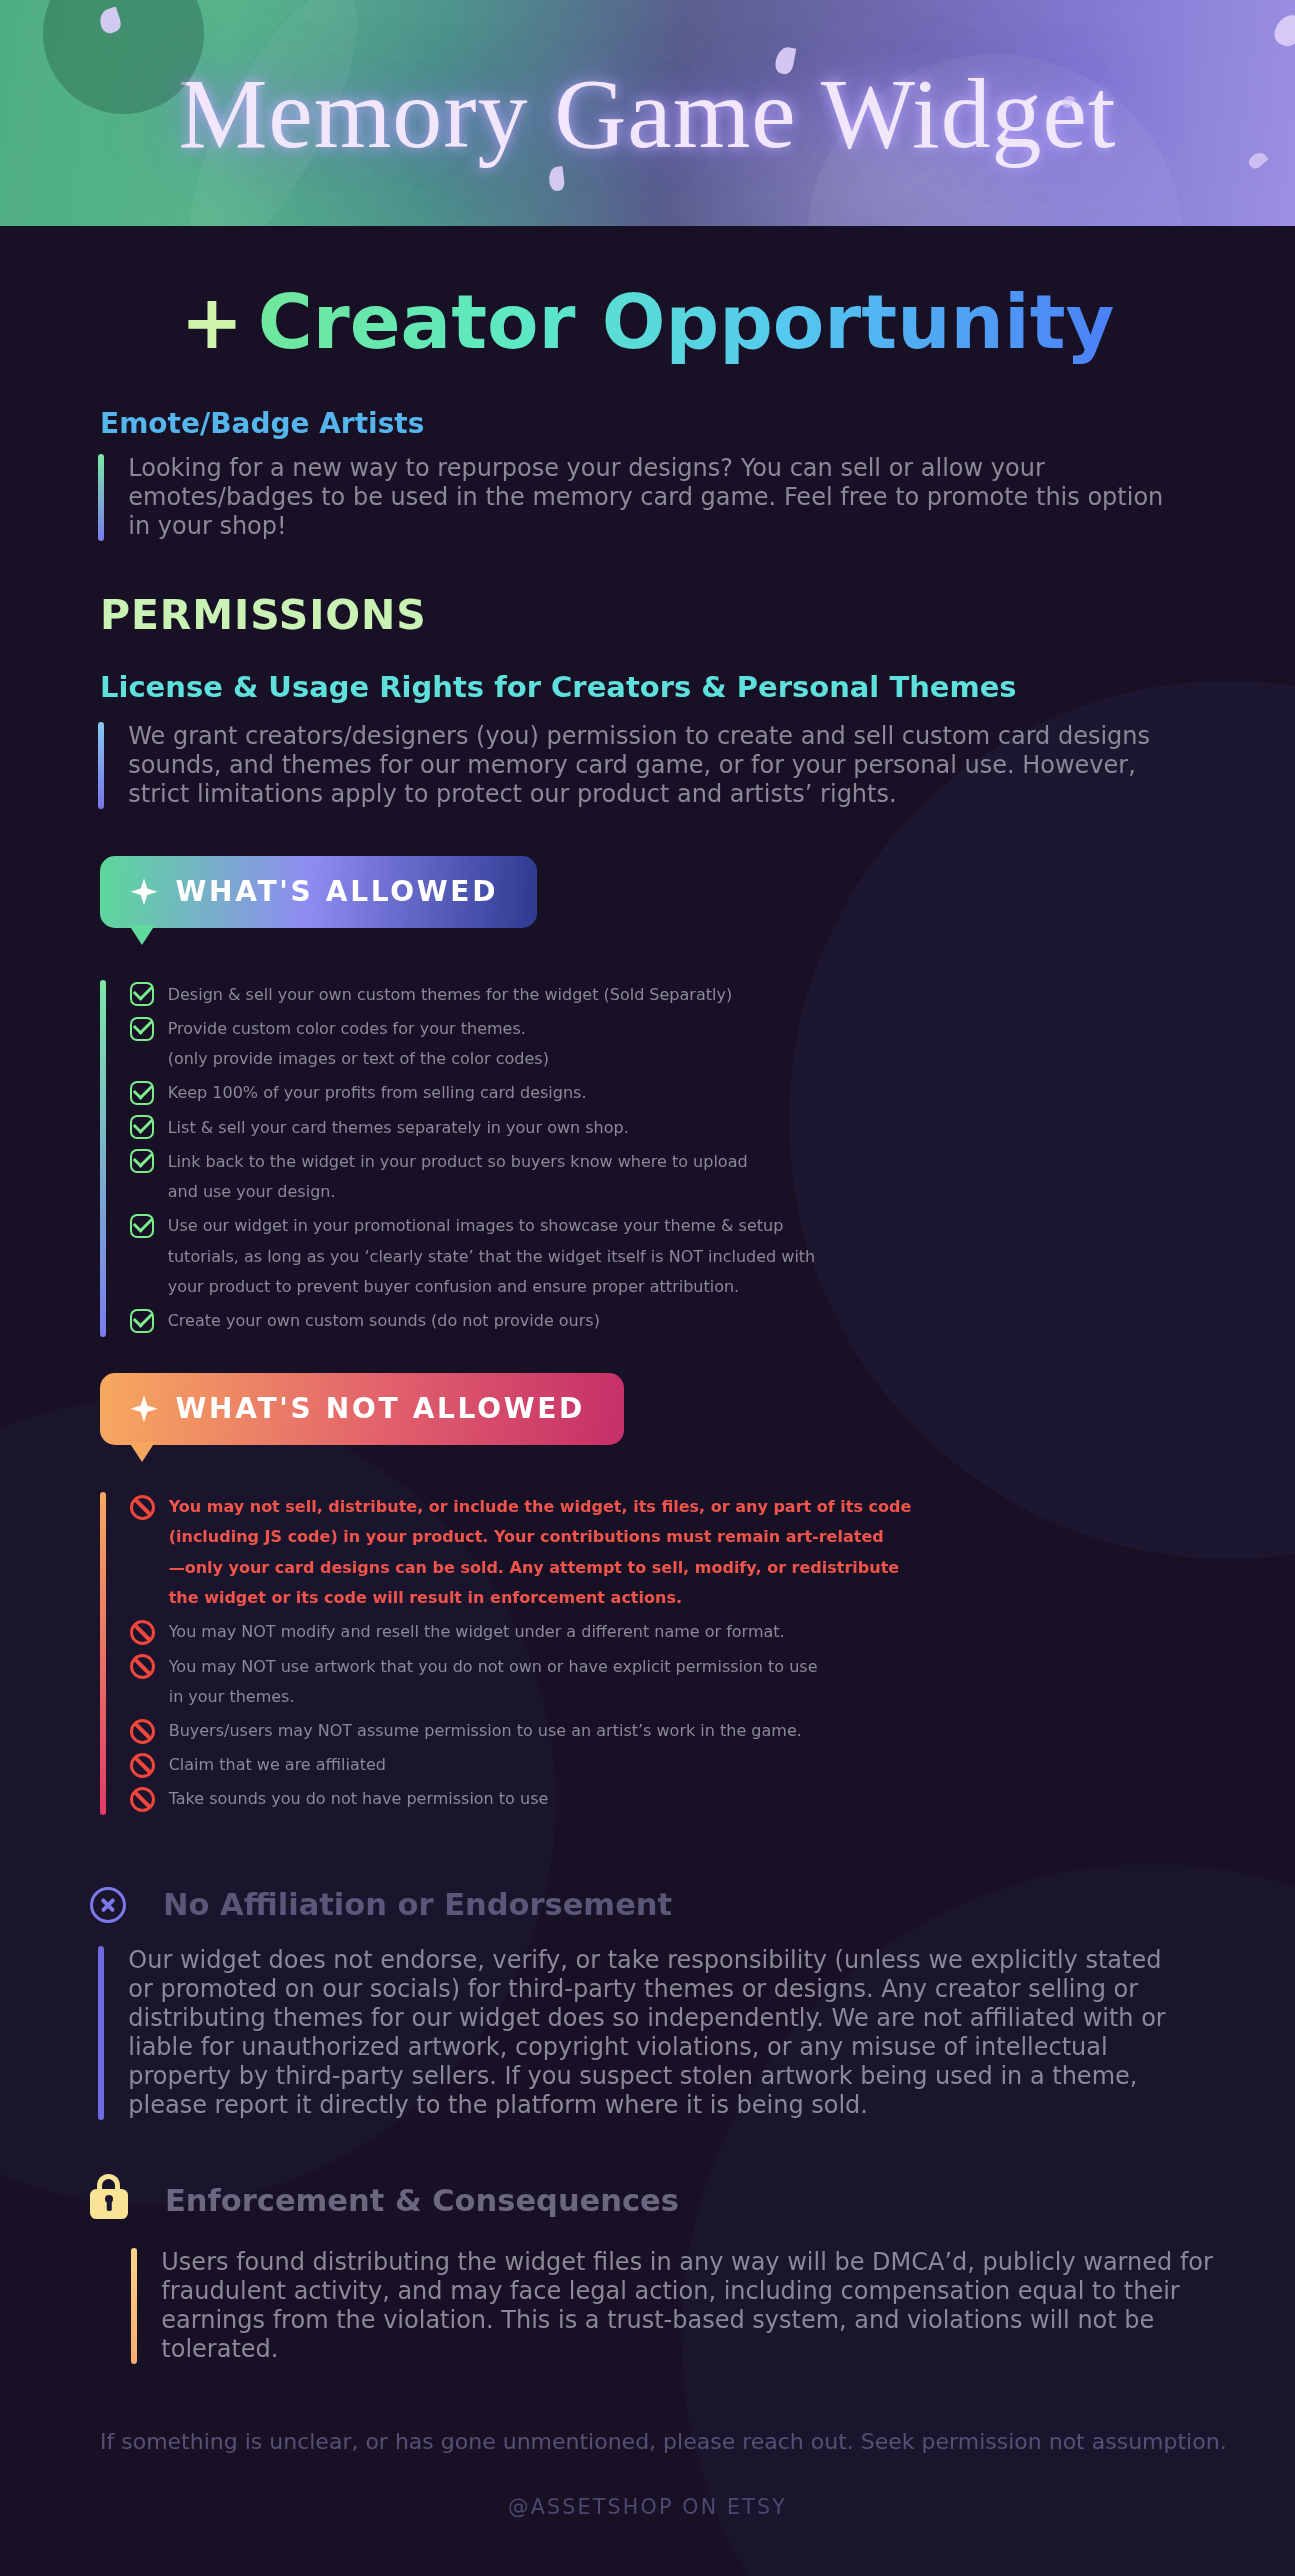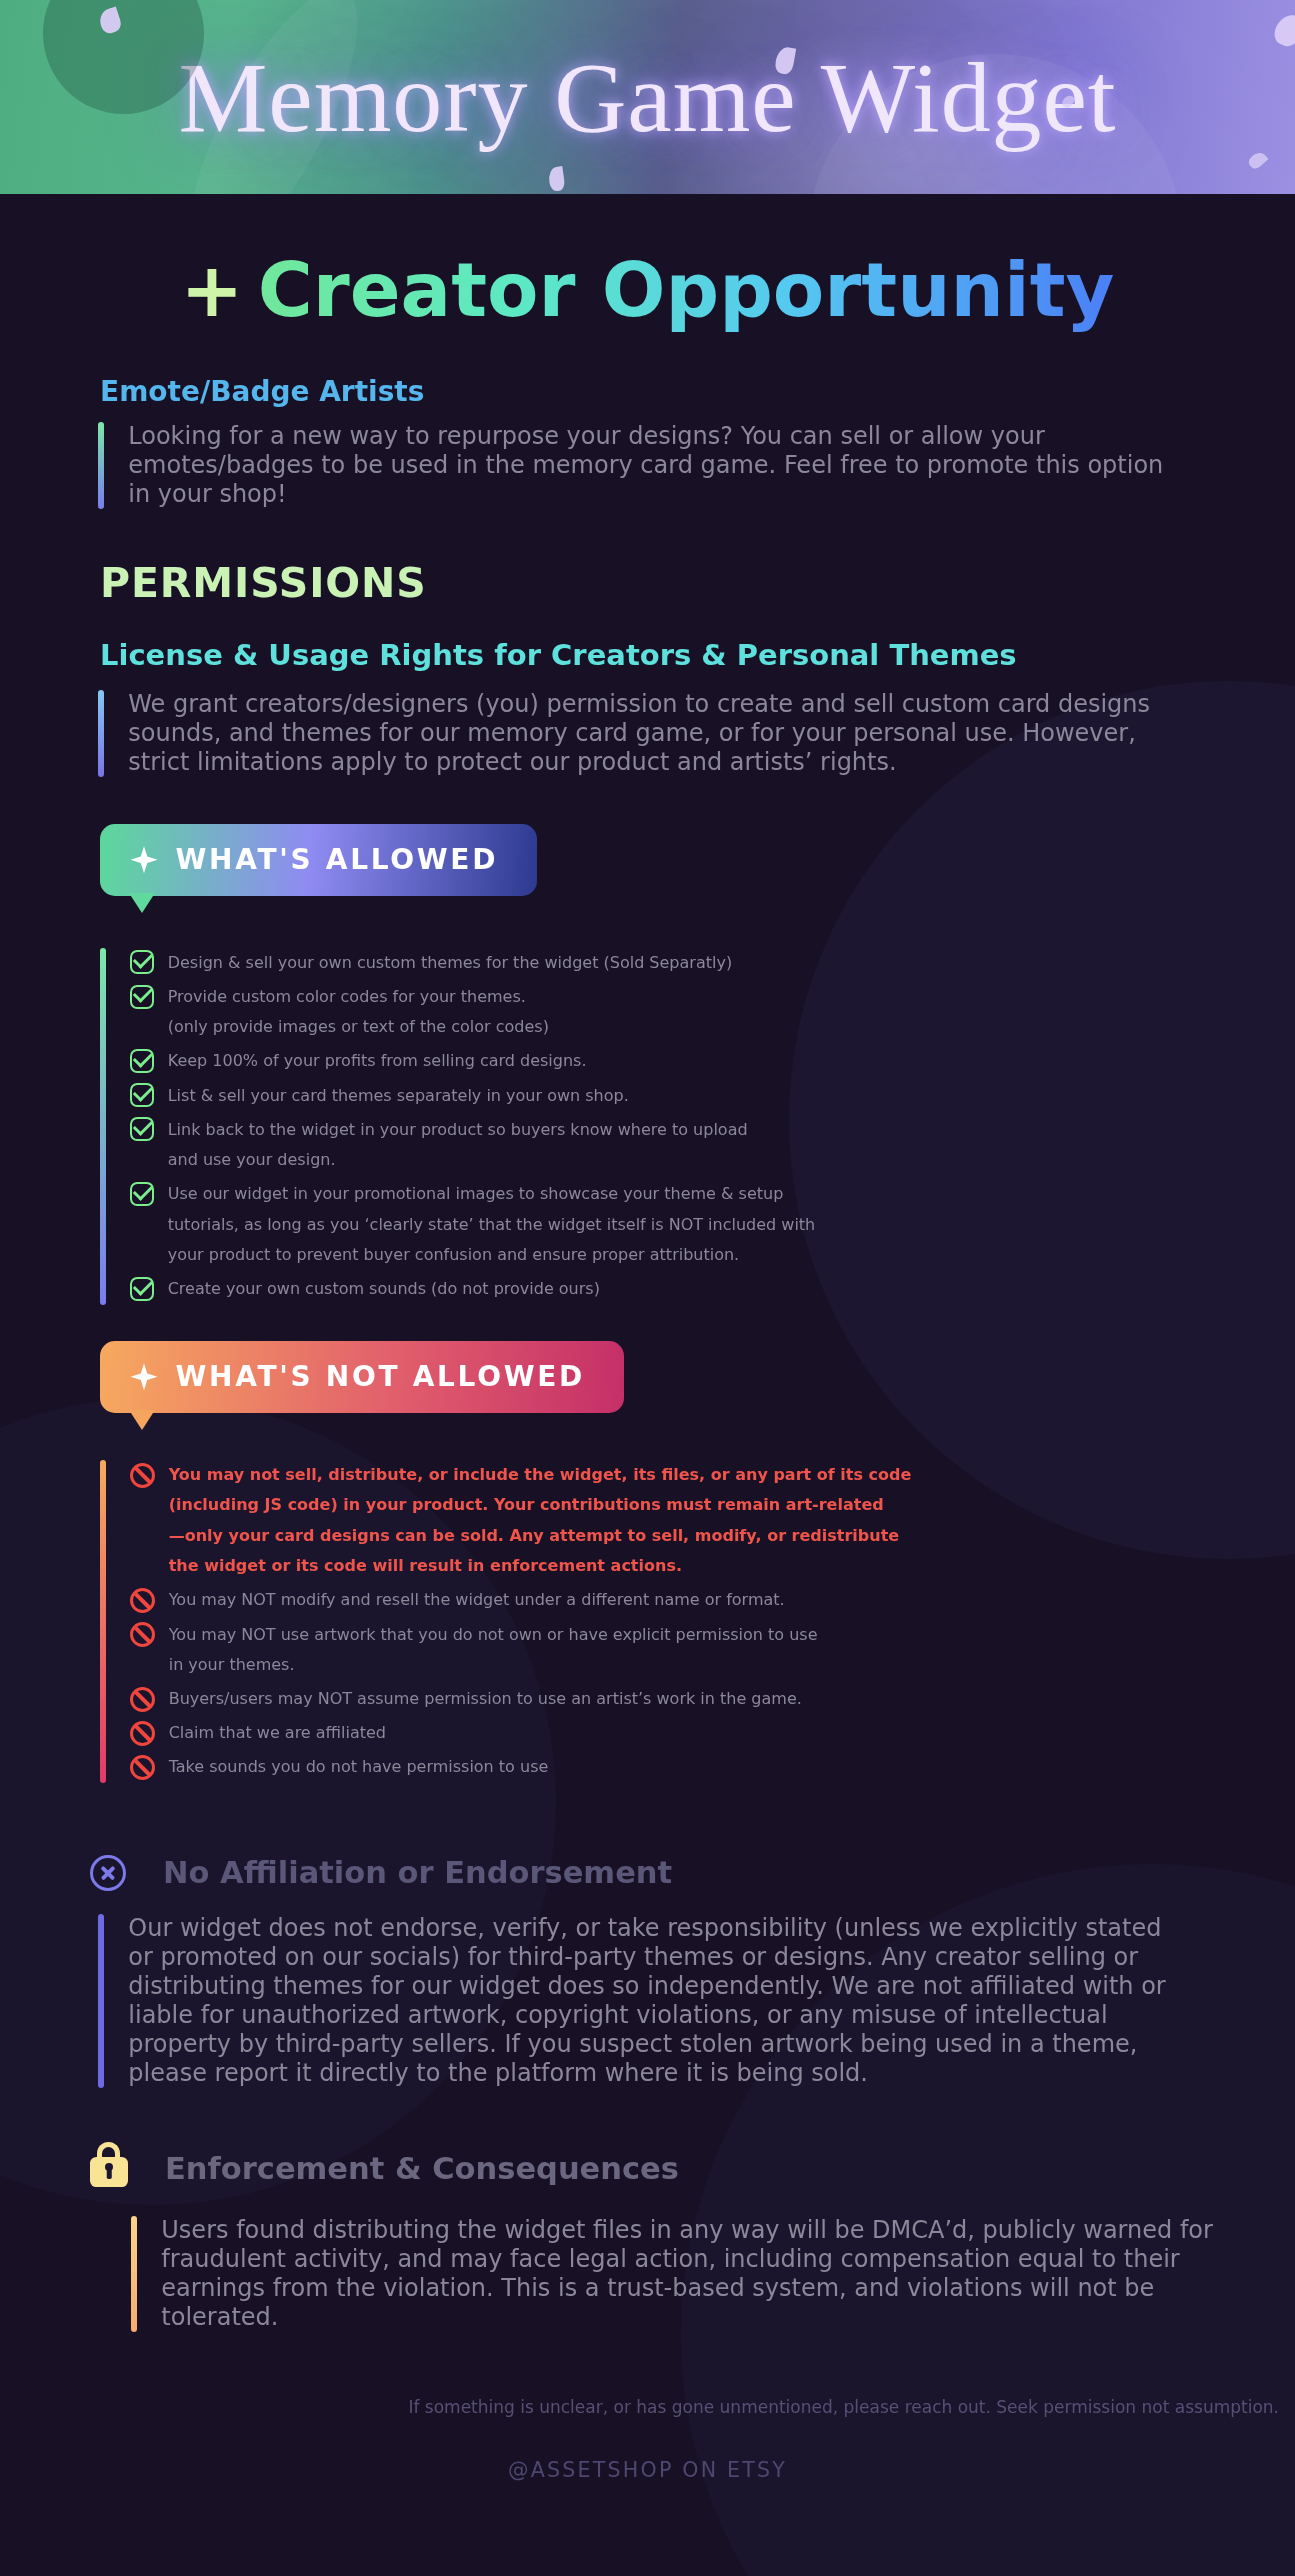--- a/index.html
+++ b/index.html
@@ -11,21 +11,21 @@
   }
   
   .blob { position:absolute; border-radius:50%; z-index:0; }
   .blob-1 { width:878px; height:878px; left:789px; top:681px; background:#1d1630; }
   .blob-2 { width:807px; height:807px; left:-251px; top:1398px; background:#1b142d; }
   .blob-3 { width:941px; height:941px; left:681px; top:1864px; background:#1b142d; }
   .content { position:relative; z-index:1; }
 
   
   .hero {
-    position:relative; height:194px; overflow:hidden;
+    position:relative; height:226px; overflow:hidden;
     display:flex; align-items:center; justify-content:center;
     background:
       radial-gradient(ellipse 376px 179px at 71% 78%, rgba(235,235,255,0.22), transparent 70%),
       linear-gradient(97deg,#4fae81 0%,#57b48c 18%,#4e948d 34%,#5a5f8e 52%,#6e68ad 66%,#8278d2 82%,#9b90e2 100%);
   }
   .hero-title {
     font-family:"Liberation Serif","DejaVu Serif",serif;
     font-size:100px; font-weight:500; color:#f1e6fb; letter-spacing:0.9px;
     text-shadow:0 0 12.5px rgba(188,168,255,0.95), 0 0 38px rgba(142,120,240,0.7), 0 0 76px rgba(120,100,230,0.5);
     white-space:nowrap;
@@ -111,21 +111,21 @@
   .cx::after  { transform:translate(-50%,-50%) rotate(-45deg); }
   .lock { position:relative; flex:0 0 auto; width:38px; height:30px; background:#f9e394; border-radius:6.3px; margin-top:12.5px; margin-bottom:5.4px; }
   .shackle { position:absolute; top:-15.2px; left:7.2px; width:23px; height:18px;
     border:5.4px solid #f9e394; border-bottom:none; border-radius:11.7px 11.7px 0 0; }
   .keyhole { position:absolute; left:50%; top:5.4px; transform:translateX(-50%); width:8px; height:8px;
     background:#1d1630; border-radius:50%; }
   .keyhole::after { content:""; position:absolute; left:50%; top:6.3px; transform:translateX(-50%);
     width:4.5px; height:10px; background:#1d1630; border-radius:1.8px; }
 
   
-  .footnote { margin:65px 16px 0 100px; font-size:17px; color:#565174;text-align:right; }
+  .footnote { margin:65px 0 0 100px; font-size:22px; color:#565174; }
   .credit { margin-top:41px; text-align:center; font-size:20.6px; color:#4c4870; letter-spacing:2.2px; }
 </style>
 </head>
 <body>
 
 <div class="page">
   <div class="blob blob-1"></div>
   <div class="blob blob-2"></div>
   <div class="blob blob-3"></div>
 

